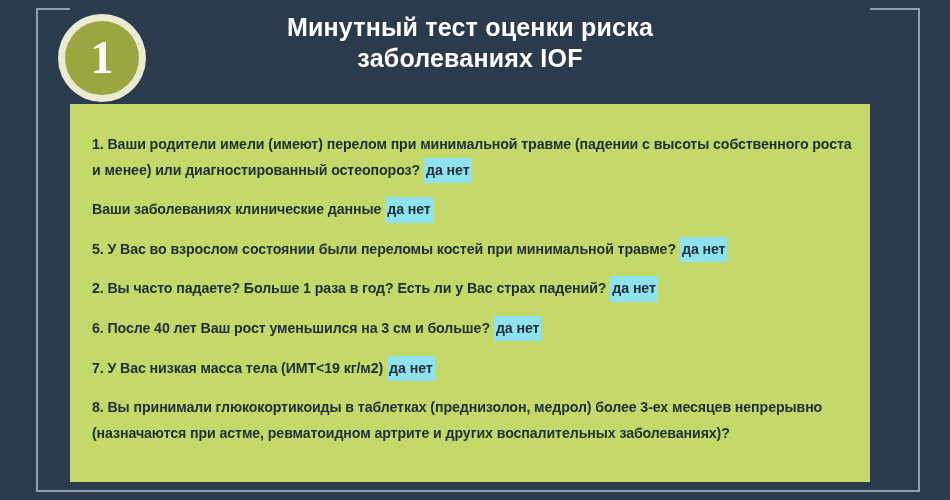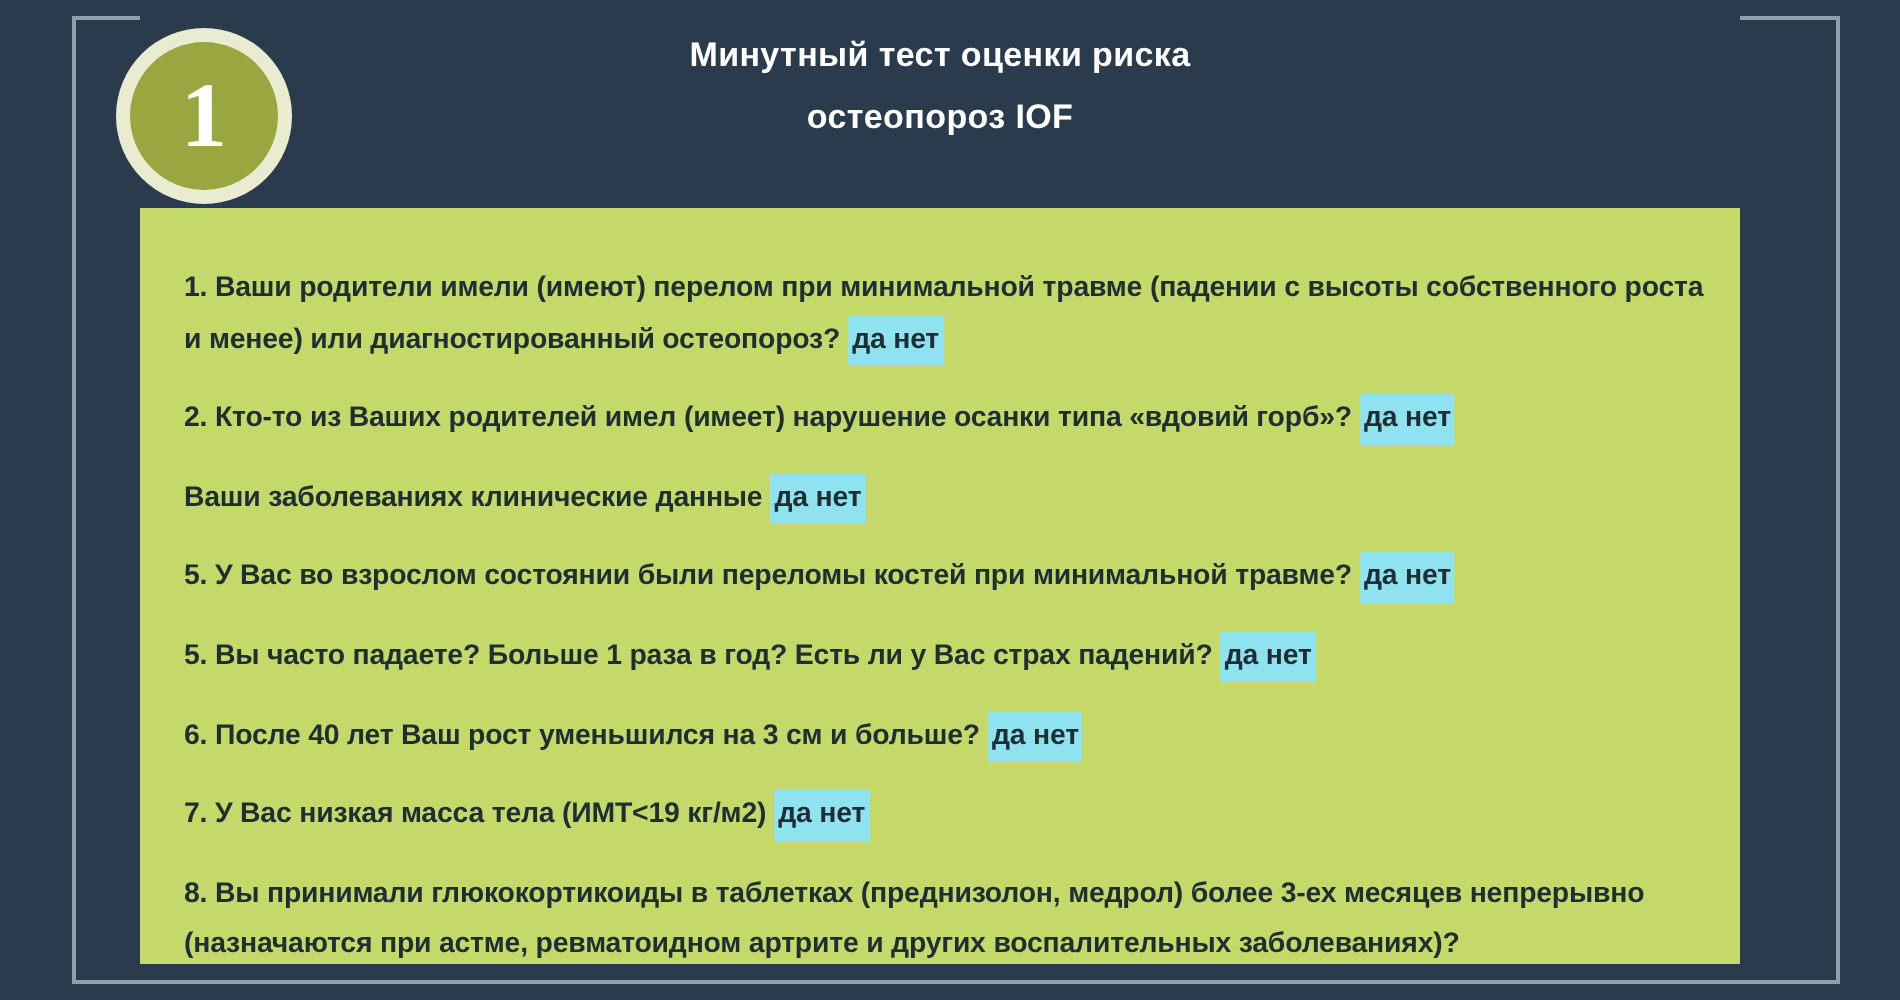--- a/index.html
+++ b/index.html
@@ -41,21 +41,21 @@
     background: #2b3b4e;
     box-sizing: border-box;
   }
   .header-title {
     position: absolute;
     left: 70px;
     top: 12px;
     width: 800px;
     text-align: center;
     color: #ffffff;
-    font-size: 17px;
+    font-size: 25px;
     font-weight: bold;
     line-height: 31px;
     letter-spacing: 0.2px;
   }
   
   .zigzag {
     position: absolute;
     left: 70px;
     top: 88px;
     width: 800px;
@@ -156,42 +156,39 @@
 
   <div class="left-strip"></div>
   <div class="right-strip"></div>
 
   <div class="frame-border"></div>
 
   <div class="header"></div>
 
   <div class="header-title">
     <div>Минутный тест оценки риска</div>
-    <div>остеопороз IOF</div>
+    <div>заболеваниях IOF</div>
   </div>
 
   <svg class="zigzag" viewBox="0 0 800 26" preserveAspectRatio="none">
     <polygon fill="#2b3b4e" points="0,0 800,0 800,2 780,22 760,2 740,22 720,2 700,22 680,2 660,22 640,2 620,22 600,2 580,22 560,2 540,22 520,2 500,22 480,2 460,22 440,2 420,22 400,2 380,22 360,2 340,22 320,2 300,22 280,2 260,22 240,2 220,22 200,2 180,22 160,2 140,22 120,2 100,22 80,2 60,22 40,2 20,22 0,2"></polygon>
   </svg>
 
   <div class="content-panel">
     <p class="q">
       <span class="q-text">1. Ваши родители имели (имеют) перелом при минимальной травме (падении с высоты собственного роста и менее) или диагностированный остеопороз?</span><span class="ans"><span>да</span> <span class="no">нет</span></span>
     </p>
     <p class="q">
-      <span class="q-text">2. Кто-то из Ваших родителей имел (имеет) нарушение осанки типа «вдовий горб»?</span><span class="ans"><span>да</span> <span class="no">нет</span></span>
-    </p>
-    <p class="q">
       <span class="q-text">Ваши заболеваниях клинические данные</span><span class="ans"><span>да</span> <span class="no">нет</span></span>
     </p>
     <p class="q">
       <span class="q-text">5. У Вас во взрослом состоянии были переломы костей при минимальной травме?</span><span class="ans"><span>да</span> <span class="no">нет</span></span>
     </p>
     <p class="q">
-      <span class="q-text">5. Вы часто падаете? Больше 1 раза в год? Есть ли у Вас страх падений?</span><span class="ans"><span>да</span> <span class="no">нет</span></span>
+      <span class="q-text">2. Вы часто падаете? Больше 1 раза в год? Есть ли у Вас страх падений?</span><span class="ans"><span>да</span> <span class="no">нет</span></span>
     </p>
     <p class="q">
       <span class="q-text">6. После 40 лет Ваш рост уменьшился на 3 см и больше?</span><span class="ans"><span>да</span> <span class="no">нет</span></span>
     </p>
     <p class="q">
       <span class="q-text">7. У Вас низкая масса тела (ИМТ&lt;19 кг/м2)</span><span class="ans"><span>да</span> <span class="no">нет</span></span>
     </p>
     <p class="q">
       <span class="q-text">8. Вы принимали глюкокортикоиды в таблетках (преднизолон, медрол) более 3-ех месяцев непрерывно (назначаются при астме, ревматоидном артрите и других воспалительных заболеваниях)?</span><span class="ans"> </span>
     </p>

